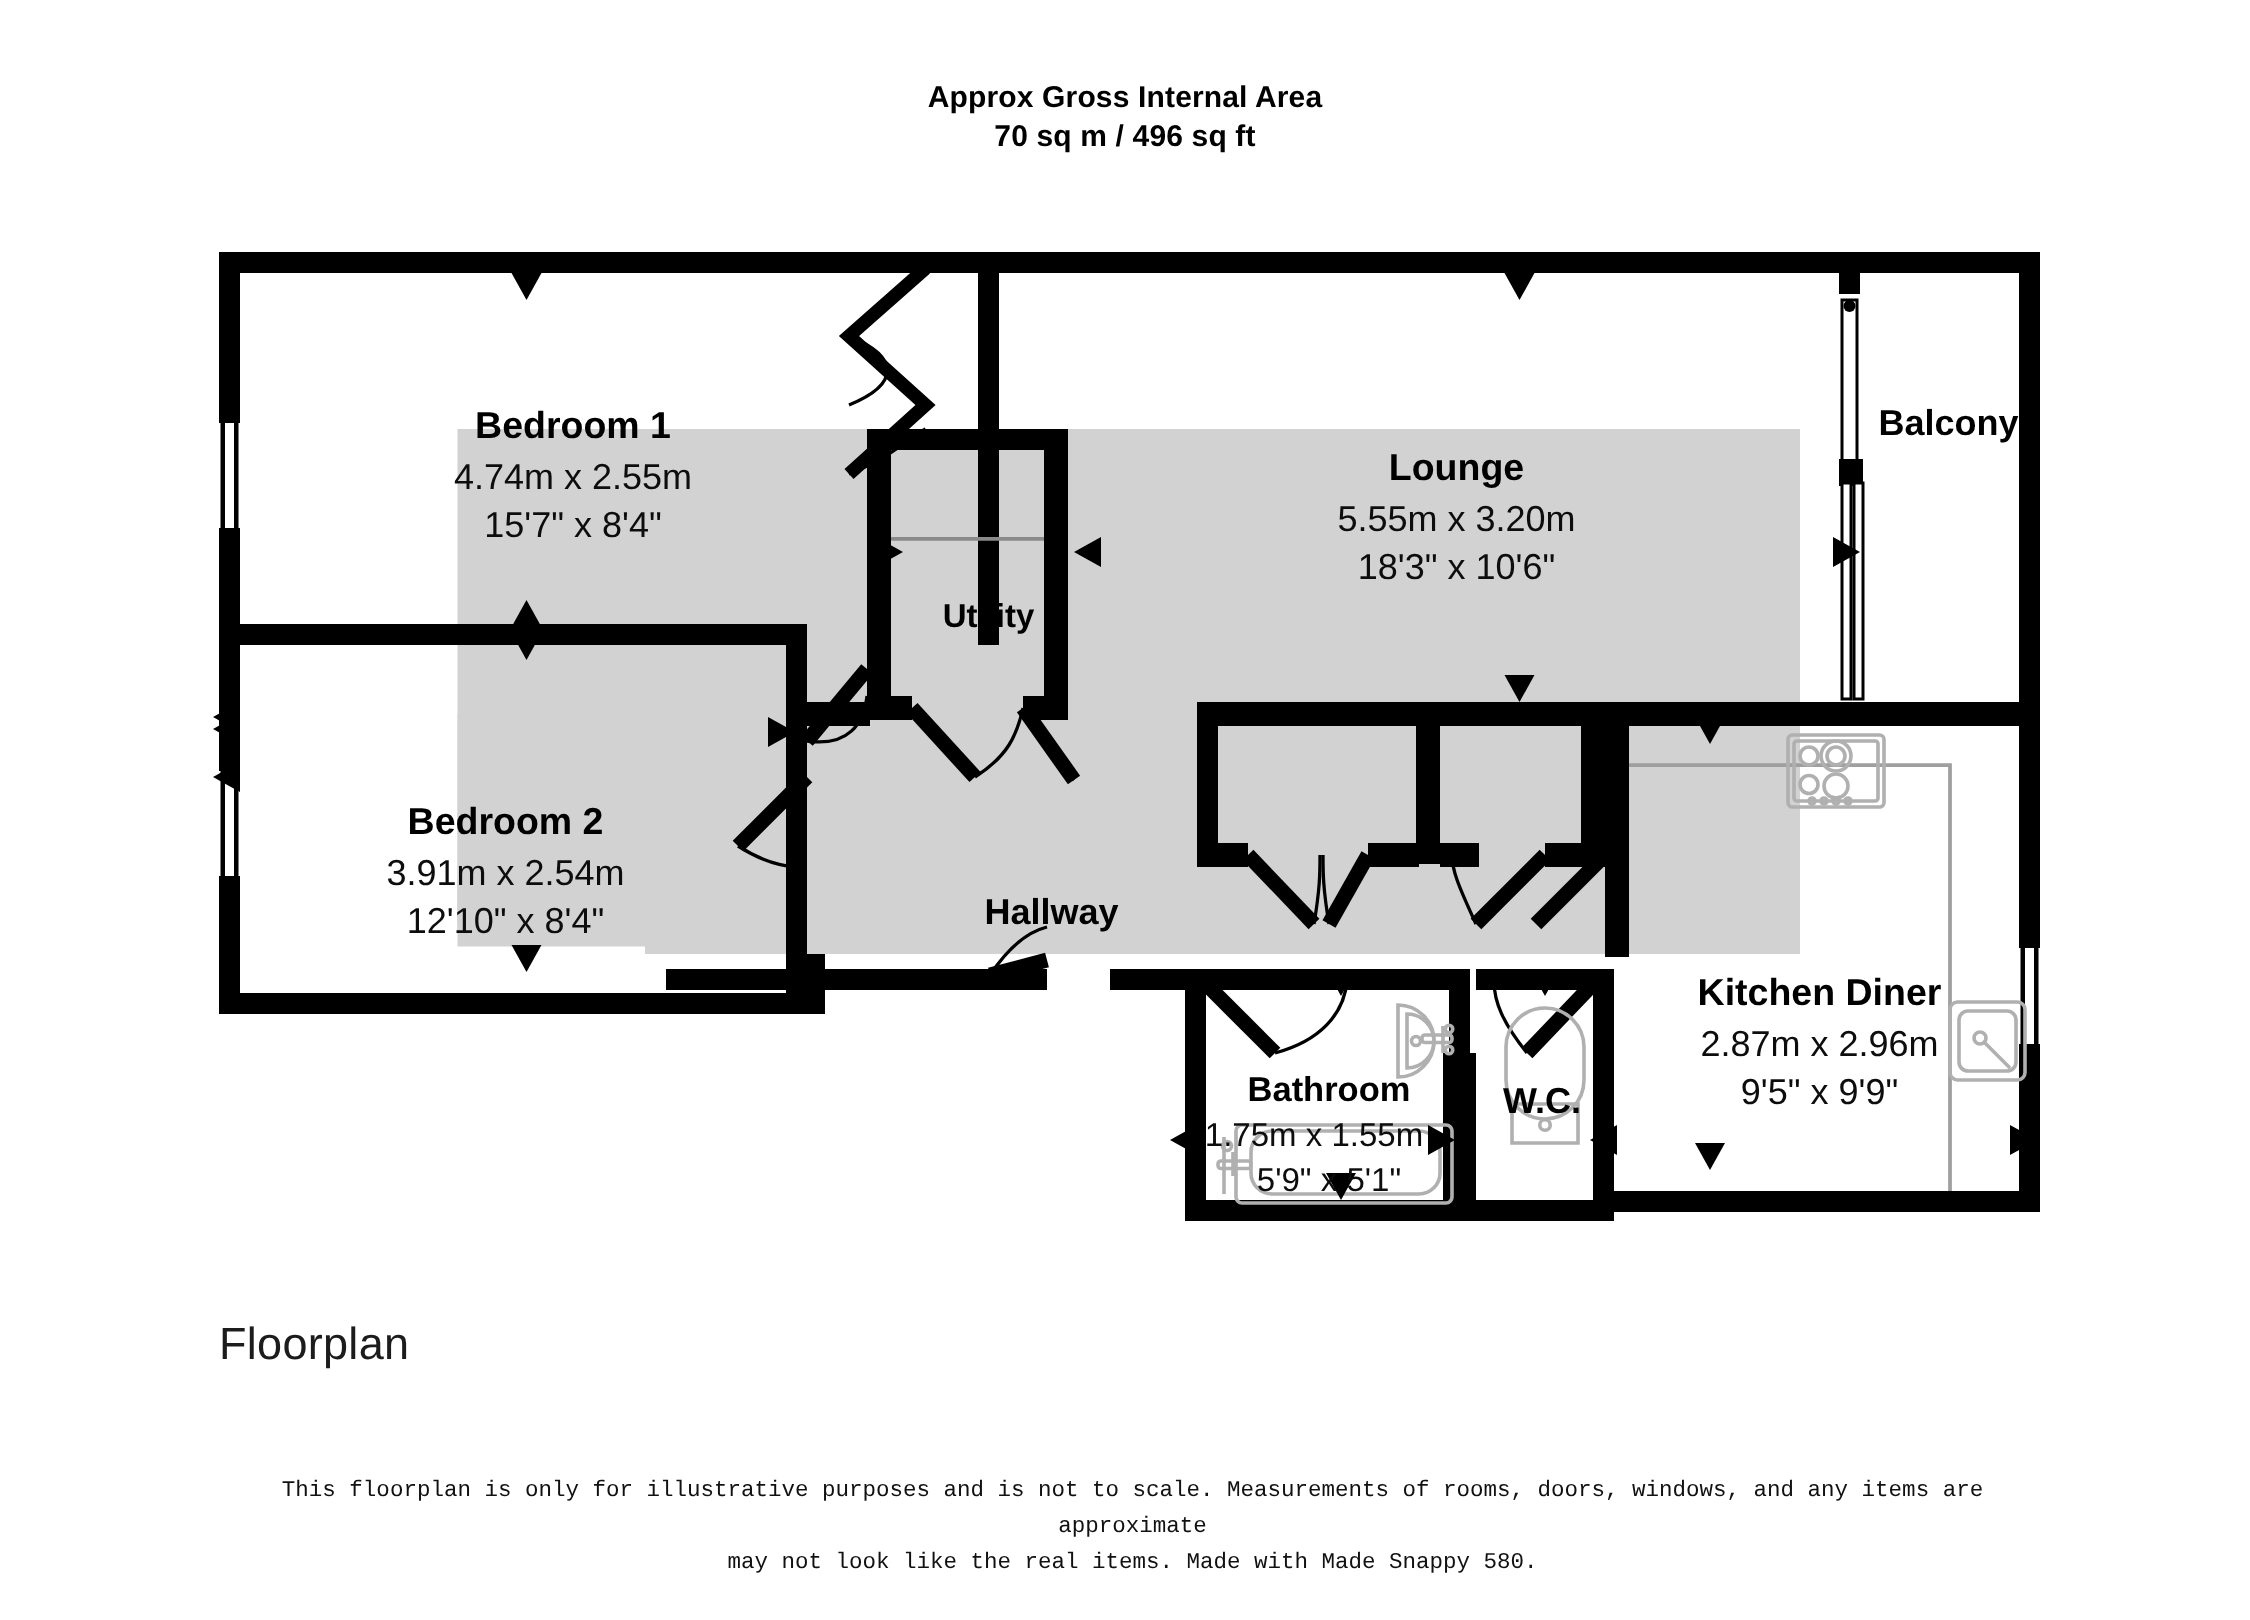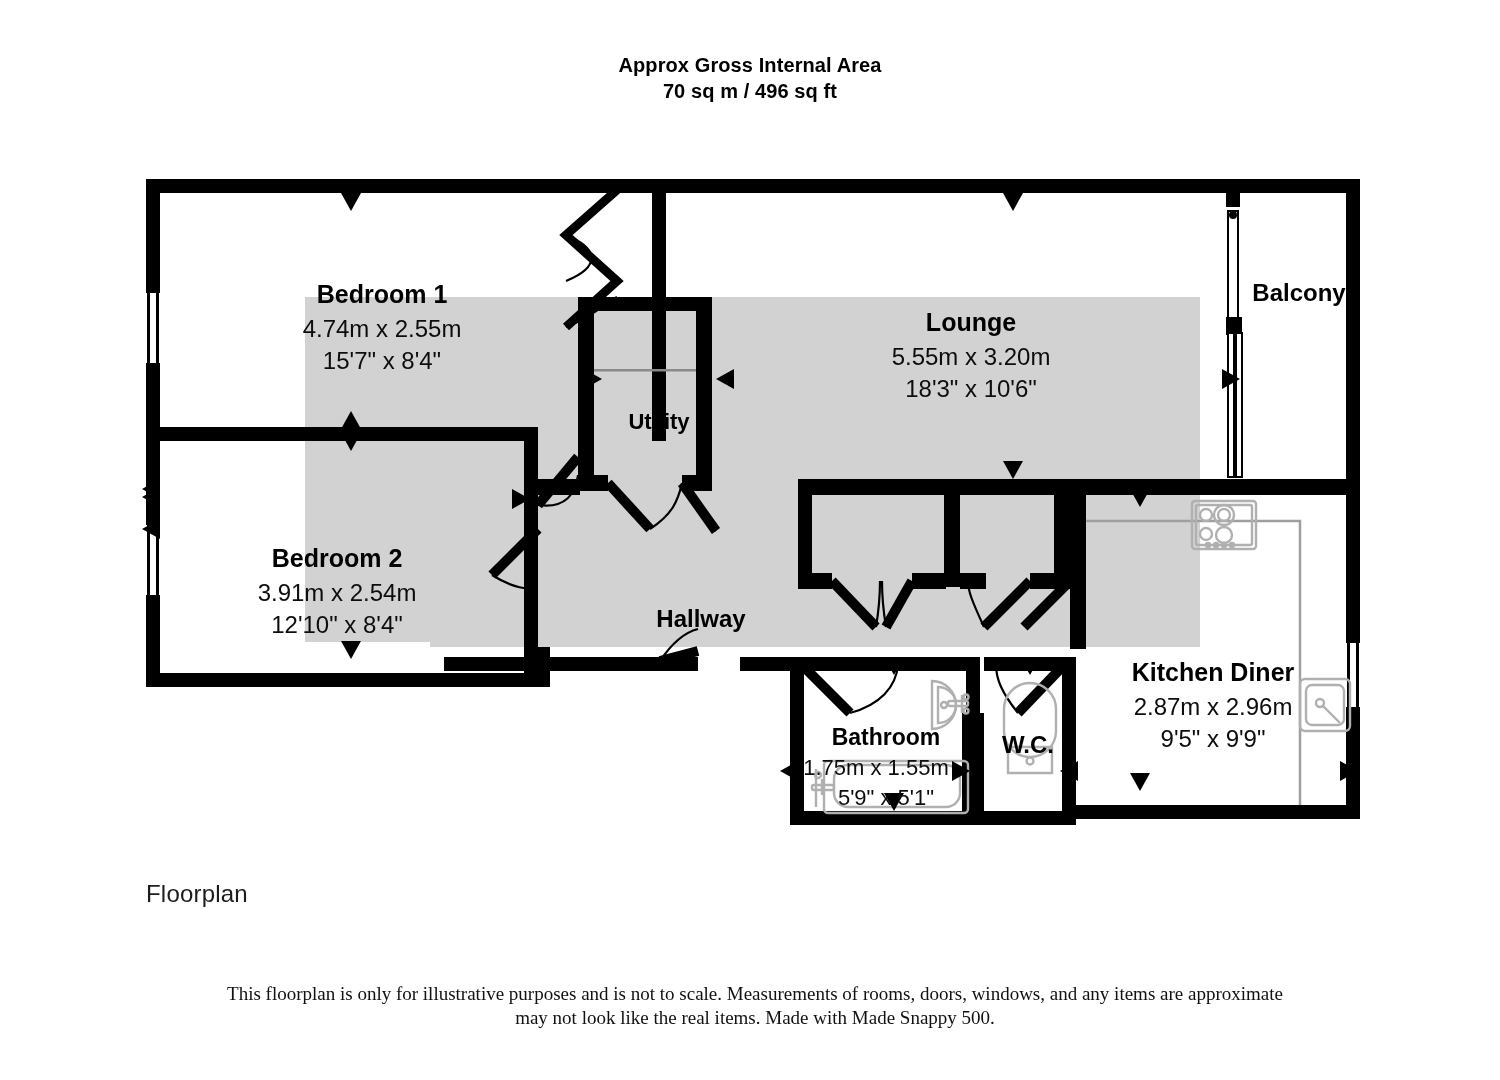--- a/index.html
+++ b/index.html
@@ -35,50 +35,50 @@
     font-weight: bold;
     letter-spacing: 0.1px;
     line-height: 26px;
     color: #000;
   }
 
   
   .plan-wrap {
     position: absolute;
     left: 0;
-    top: 157px;
+    top: 146px;
     width: 1500px;
     height: 700px;
   }
   .plan-svg {
     display: block;
     width: 1500px;
     height: 700px;
   }
 
   
   .floorplan-label {
     position: absolute;
     left: 146px;
     top: 880px;
-    font-size: 24px;
+    font-size: 30px;
     font-weight: normal;
     color: #1c1c1c;
     letter-spacing: 0.2px;
   }
   .disclaimer {
     position: absolute;
     left: 150px;
     top: 982px;
     width: 1210px;
     text-align: center;
-    font-size: 19px;
+    font-size: 15px;
     line-height: 24px;
     color: #111;
-    font-family: Liberation Serif, serif;
+    font-family: Liberation Mono, monospace;
   }
 
   
   .rm-name {
     font-family: "Liberation Sans", sans-serif;
     font-weight: bold;
     fill: #000;
   }
   .rm-dim {
     font-family: "Liberation Sans", sans-serif;
@@ -404,16 +404,16 @@
         <text class="rm-name" x="1299" y="144" font-size="24" text-anchor="middle">Balcony</text>
       </g>
 
     </svg>
   </div>
 
   <div class="floorplan-label">Floorplan</div>
 
   <div class="disclaimer">
     <div>This floorplan is only for illustrative purposes and is not to scale. Measurements of rooms, doors, windows, and any items are approximate</div>
-    <div>may not look like the real items. Made with Made Snappy 500.</div>
+    <div>may not look like the real items. Made with Made Snappy 580.</div>
   </div>
 
 </div>
 
 </body></html>

